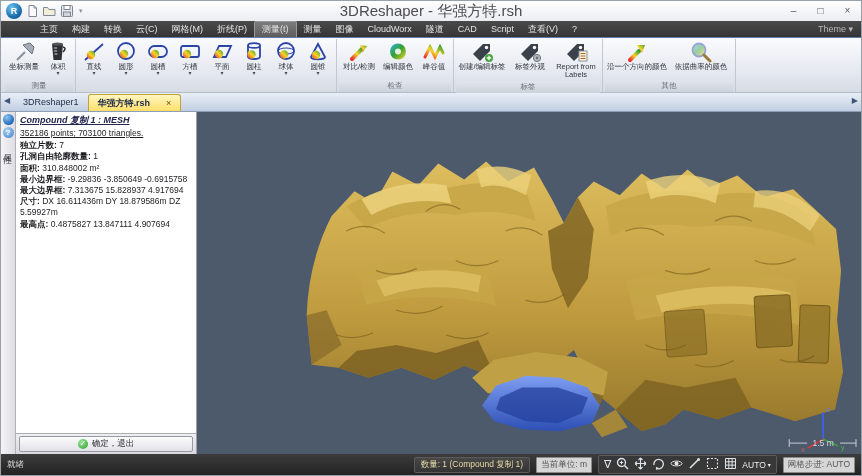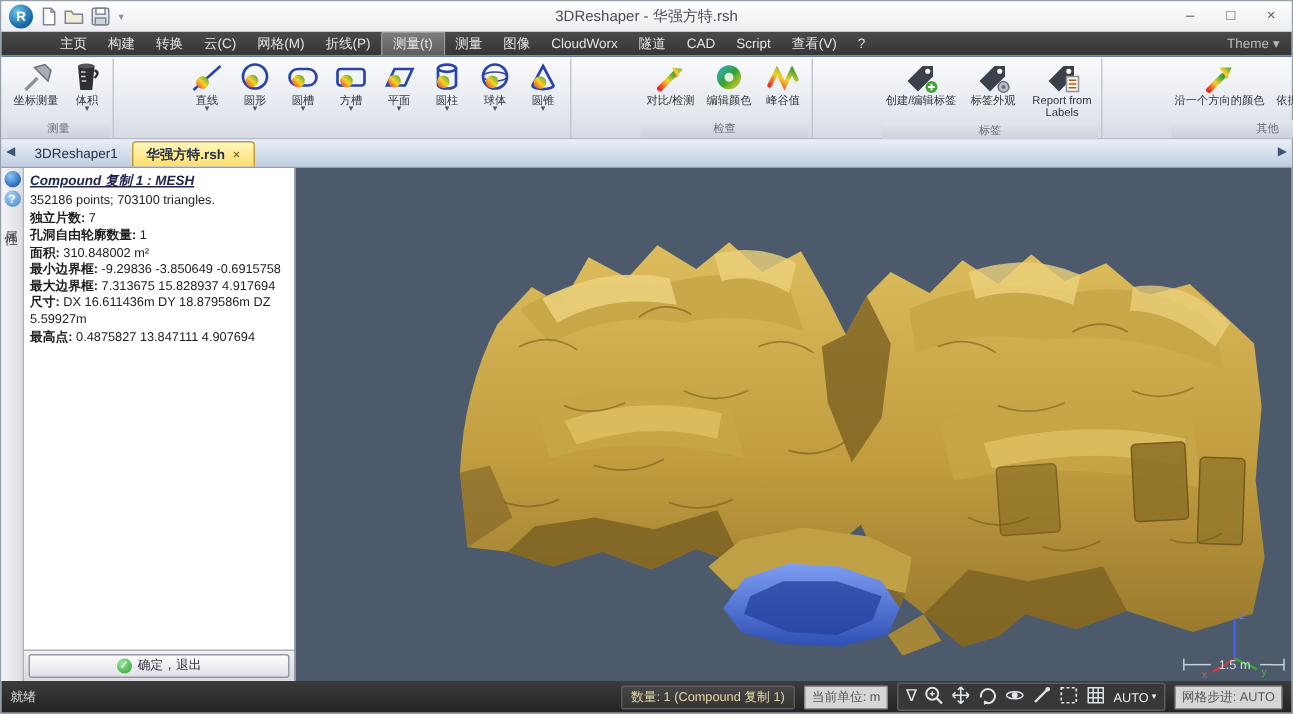--- a/index.html
+++ b/index.html
@@ -8,61 +8,61 @@
   .window { position:absolute; inset:0; border:1px solid #98a0aa; display:flex; flex-direction:column; background:#fff; }
 
   
   .titlebar { height:20px; background:linear-gradient(#fefefe,#ecedf1); display:flex; align-items:center; position:relative; flex:none; }
   .logo { width:16px; height:16px; border-radius:50%; margin:0 4px 0 5px;
           background:radial-gradient(circle at 35% 30%,#6fc4ee,#1b6fae 60%,#0d4d7e);
           color:#fff; font-size:9px; font-weight:bold; text-align:center; line-height:16px; }
   .qat { display:flex; align-items:center; gap:3px; }
   .qat svg { display:block; }
   .qat-caret { font-size:7px; color:#8b93a0; margin-left:2px; }
-  .win-title { position:absolute; left:0; right:0; text-align:center; font-size:10px; color:#4c4c52; pointer-events:none; }
+  .win-title { position:absolute; left:0; right:0; text-align:center; font-size:15px; color:#4c4c52; pointer-events:none; }
   .win-controls { margin-left:auto; display:flex; height:100%; }
   .win-btn { width:27px; text-align:center; font-size:10px; color:#5a5a60; line-height:20px; }
 
   
   .menubar { height:16px; background:linear-gradient(#4a4a4a,#353535); display:flex; align-items:stretch; padding-left:32px; flex:none; }
   .menu-item { font-size:9px; color:#e3e3e3; padding:0 7px; line-height:16px; white-space:nowrap; }
   .menu-item.active { background:linear-gradient(#7c7c7c,#5d5d5d); border:1px solid #9a9a9a; border-bottom:none; line-height:14px; border-radius:2px 2px 0 0; }
   .menu-theme { margin-left:auto; font-size:9px; color:#b8b8b8; padding:0 8px; line-height:16px; white-space:nowrap; }
 
   
-  .ribbon { height:56px; background:linear-gradient(#fafbfd,#e4e8ef 65%,#d6dbe4); border-top:1px solid #5f7ba6; border-bottom:1px solid #b6bcc6; display:flex; padding:1px 14px 0 2px; flex:none;gap:44px; }
+  .ribbon { height:56px; background:linear-gradient(#fafbfd,#e4e8ef 65%,#d6dbe4); border-top:1px solid #5f7ba6; border-bottom:1px solid #b6bcc6; display:flex; padding:1px 14px 0 2px; flex:none; }
   .rgroup { display:flex; flex-direction:column; border-right:1px solid #c2c8d2; padding:0 2px; }
   .rbuttons { flex:1; display:flex; align-items:flex-start; }
   .rbtn { display:flex; flex-direction:column; align-items:center; padding-top:1px; min-width:32px; }
   .rbtn .icn { height:23px; display:flex; align-items:center; }
   .rlabel { font-size:7.5px; color:#33363c; text-align:center; line-height:1.1; white-space:nowrap; }
   .rlabel.wrap { white-space:normal; width:44px; }
   .caret { font-size:6px; color:#4d5560; line-height:5px; }
   .rgroup-label { height:12px; font-size:7.5px; color:#6b7078; text-align:center; line-height:12px;
                   background:linear-gradient(#e2e6ec,#ccd2db); border-radius:2px 2px 0 0; margin-top:1px; }
 
   
   .tabbar { height:19px; background:linear-gradient(#e9eff8,#c2cee2); border-bottom:1px solid #8d9eb6; display:flex; align-items:flex-end; padding:0 13px; position:relative; flex:none; }
   .tab-arrow { position:absolute; top:3px; font-size:8px; color:#3e5577; }
   .tab-arrow.left { left:3px; } .tab-arrow.right { right:3px; }
   .doctab { height:17px; line-height:17px; padding:0 9px; font-size:9px; color:#24304a; white-space:nowrap; }
-  .doctab.active { background:linear-gradient(#fff6bf,#ffdf6b); border:1px solid #c0a13c; border-bottom:none; border-radius:3px 3px 0 0; font-weight:bold; display:flex; align-items:center; gap:5px; }
+  .doctab.active { background:linear-gradient(#fff6bf,#ffdf6b); border:1px solid #c0a13c; border-bottom:none; border-radius:3px 3px 0 0; font-weight:bold; display:flex; align-items:center; gap:16px; }
   .tab-close { font-size:9px; color:#6d5408; font-weight:normal; }
 
   
   .main { flex:1; display:flex; min-height:0; }
   .sidestrip { width:15px; background:linear-gradient(90deg,#f4f4f7,#dddde3); border-right:1px solid #b2b2ba; display:flex; flex-direction:column; align-items:center; padding-top:2px; gap:2px; flex:none; }
   .ball-icon { width:11px; height:11px; border-radius:50%; background:radial-gradient(circle at 35% 30%,#8ec6f2,#2a6fc0 65%,#174e8e); }
   .q-icon { width:11px; height:11px; border-radius:50%; background:radial-gradient(circle at 35% 30%,#aad2f4,#3f82cc); color:#fff; font-size:8px; font-weight:bold; text-align:center; line-height:11px; }
   .v-label { writing-mode:vertical-rl; font-size:8.5px; color:#3c3c44; letter-spacing:2px; margin-top:7px; }
 
   .panel { width:181px; background:#fff; border-right:1px solid #99a1ad; display:flex; flex-direction:column; flex:none; }
   .panel-body { flex:1; padding:3px 4px; overflow:hidden; font-size:8.5px; color:#1d1d22; line-height:1.32; }
   .ptitle { font-size:9px; font-weight:bold; font-style:italic; text-decoration:underline; color:#23264e; margin-bottom:1px; }
-  .pstats { margin-bottom:1px; }
+  .pstats { margin-bottom:1px;text-decoration:underline; }
   .prow { }
   .plabel { font-weight:bold; }
   .panel-footer { height:21px; background:linear-gradient(#efeff2,#d9d9df); border-top:1px solid #adadb5; display:flex; align-items:center; padding:2px 3px; flex:none; }
   .ok-btn { flex:1; height:16px; background:linear-gradient(#fcfcfd,#e1e1e8); border:1px solid #979aa4; border-radius:2px; font-size:8.5px; color:#2f2f35; display:flex; align-items:center; justify-content:center; gap:4px; }
   .check-icon { width:10px; height:10px; border-radius:50%; background:radial-gradient(circle at 35% 30%,#97e597,#2da12d); color:#fff; font-size:8px; line-height:10px; text-align:center; }
 
   .viewport { flex:1; position:relative; background:#4c5a6c; min-width:0; }
   .viewport svg.scene { position:absolute; inset:0; width:100%; height:100%; }
 
   

